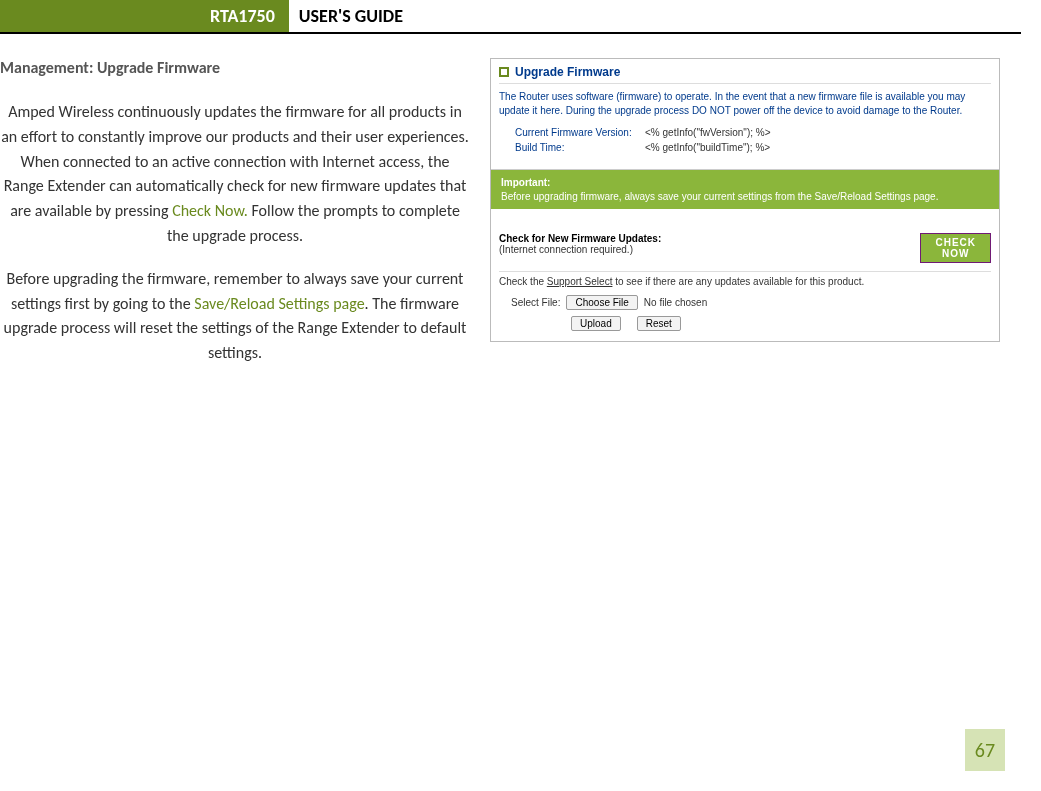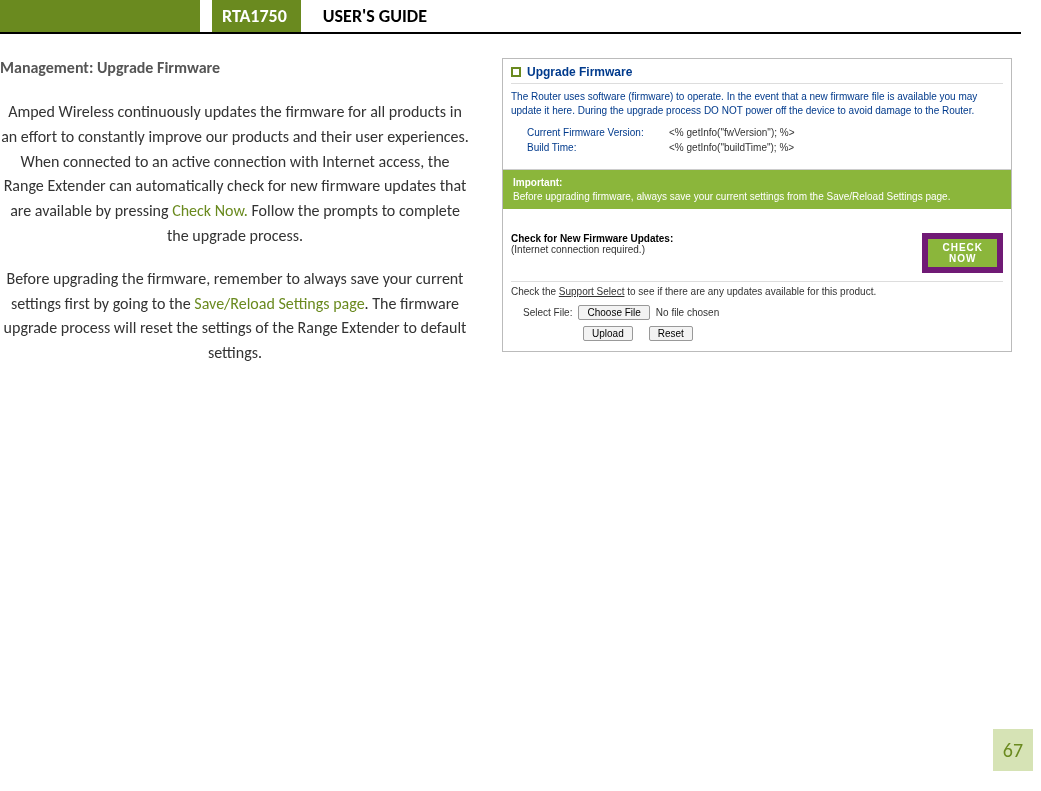--- a/index.html
+++ b/index.html
@@ -1,15 +1,15 @@
 <!DOCTYPE html>
 <html><head>
 <meta charset="utf-8">
 <style>
-  * { box-sizing: border-box; margin: 0; padding: 0; gap: 12px; }
+  * { box-sizing: border-box; margin: 0; padding: 0; }
   body {
     width: 1041px;
     height: 791px;
     font-family: Calibri, Arial, sans-serif;
     background: #fff;
     position: relative;
     color: #333;
   }
   .header {
     display: flex;
@@ -124,21 +124,21 @@
   .check-text .chk-sub { color: #333; }
   .check-btn {
     background: #8bb63b;
     color: #fff;
     font-weight: bold;
     font-size: 10px;
     text-align: center;
     padding: 3px 14px;
     letter-spacing: 1px;
     line-height: 1.1;
-    border: 6px solid #701a75;
+    border: 1px solid #701a75;
     cursor: pointer;
   }
   .searching-row {
     display: flex;
     align-items: center;
     gap: 6px;
     padding: 4px 0 8px 4px;
     border-bottom: 1px solid #ddd;
     margin-bottom: 10px;
   }
@@ -170,21 +170,21 @@
     cursor: pointer;
   }
   .no-file { color: #333; }
   .btn-row {
     display: flex;
     gap: 16px;
     padding-left: 72px;
   }
   .page-num {
     position: absolute;
-    right: 8px;
+    right: 36px;
     bottom: 20px;
     width: 40px;
     height: 42px;
     background: #d6e3b5;
     color: #6a8a1f;
     font-size: 20px;
     display: flex;
     align-items: center;
     justify-content: center;
   }

